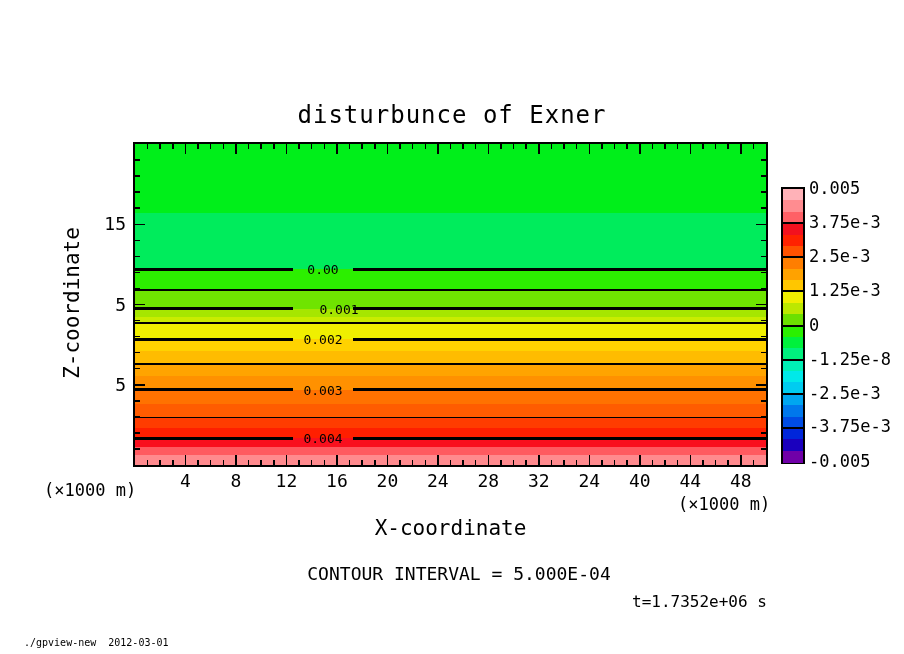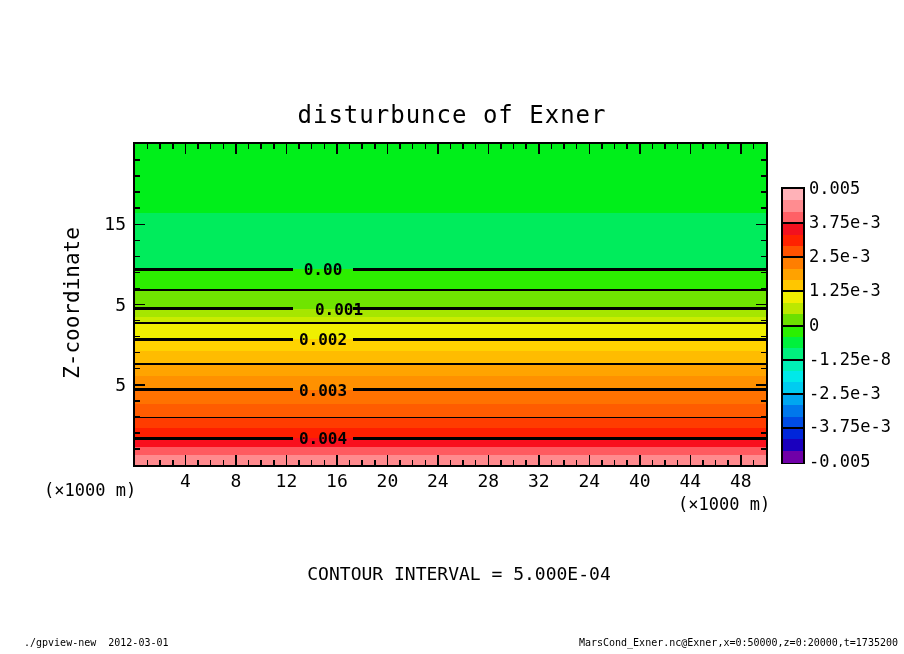--- a/index.html
+++ b/index.html
@@ -22,21 +22,21 @@
   #plot-area {
     left:133px; top:142px; width:635px; height:325px;
     border:2px solid #000;
     box-sizing:border-box;
   }
   #plot-inner { position:absolute; left:0; top:0; right:0; bottom:0; overflow:hidden; }
   .band { position:absolute; left:0; width:100%; }
   .cline { position:absolute; background:#000; }
   .clabel {
     position:absolute; transform:translate(-50%,-50%);
-    font-size:16px; font-weight:bold; letter-spacing:0px; white-space:pre;
+    font-size:13px; font-weight:normal; letter-spacing:0px; white-space:pre;
   }
   .tick { position:absolute; background:#000; }
   .xtick-label {
     position:absolute; width:40px; text-align:center;
     font-size:18px; white-space:pre;
   }
   .ytick-label {
     position:absolute; width:44px; text-align:right;
     font-size:18px; white-space:pre;
   }
@@ -273,20 +273,21 @@
       <div class="abs xtick-label" style="left: 670.28px; top: 470px;">44</div>
       <div class="abs xtick-label" style="left: 720.76px; top: 470px;">48</div>
     </div>
   <div id="y-tick-labels">
       <div class="abs ytick-label" style="left: 82px; top: 373.75px;">5</div>
       <div class="abs ytick-label" style="left: 82px; top: 293.5px;">5</div>
       <div class="abs ytick-label" style="left: 82px; top: 213.25px;">15</div>
     </div>
 
   <div id="x-unit-label" class="abs unit-label">(×1000 m)</div>
+  <div id="x-axis-title" class="abs">X-coordinate</div>
 
   <div id="colorbar" class="abs">
       <div class="cb-cell" style="top: 0px; height: 11.875px; background: rgb(255, 178, 184);"></div>
       <div class="cb-cell" style="top: 11.375px; height: 11.875px; background: rgb(255, 140, 144);"></div>
       <div class="cb-cell" style="top: 22.75px; height: 11.875px; background: rgb(255, 96, 102);"></div>
       <div class="cb-cell" style="top: 34.125px; height: 11.875px; background: rgb(242, 17, 30);"></div>
       <div class="cb-cell" style="top: 45.5px; height: 11.875px; background: rgb(255, 34, 0);"></div>
       <div class="cb-cell" style="top: 56.875px; height: 11.875px; background: rgb(255, 82, 0);"></div>
       <div class="cb-cell" style="top: 68.25px; height: 11.875px; background: rgb(255, 126, 0);"></div>
       <div class="cb-cell" style="top: 79.625px; height: 11.875px; background: rgb(255, 162, 0);"></div>
@@ -320,16 +321,16 @@
       <div class="cb-label" style="top: 246.25px;">2.5e-3</div>
       <div class="cb-label" style="top: 280.375px;">1.25e-3</div>
       <div class="cb-label" style="top: 314.5px;">0</div>
       <div class="cb-label" style="top: 348.625px;">-1.25e-8</div>
       <div class="cb-label" style="top: 382.75px;">-2.5e-3</div>
       <div class="cb-label" style="top: 416px;">-3.75e-3</div>
       <div class="cb-label" style="top: 451px;">-0.005</div>
     </div>
 
   <div id="contour-note" class="abs">CONTOUR INTERVAL = 5.000E-04</div>
+  <div id="time-note" class="abs">t=1.7352e+06 s</div>
 
   <div id="footer-left" class="abs footer">./gpview-new  2012-03-01</div>
-  <div id="footer-right" class="abs footer">MarsCond_Exner.nc@Exner,x=0:50000,z=0:20000,t=1735200</div>
 </div>
 
 </body></html>

